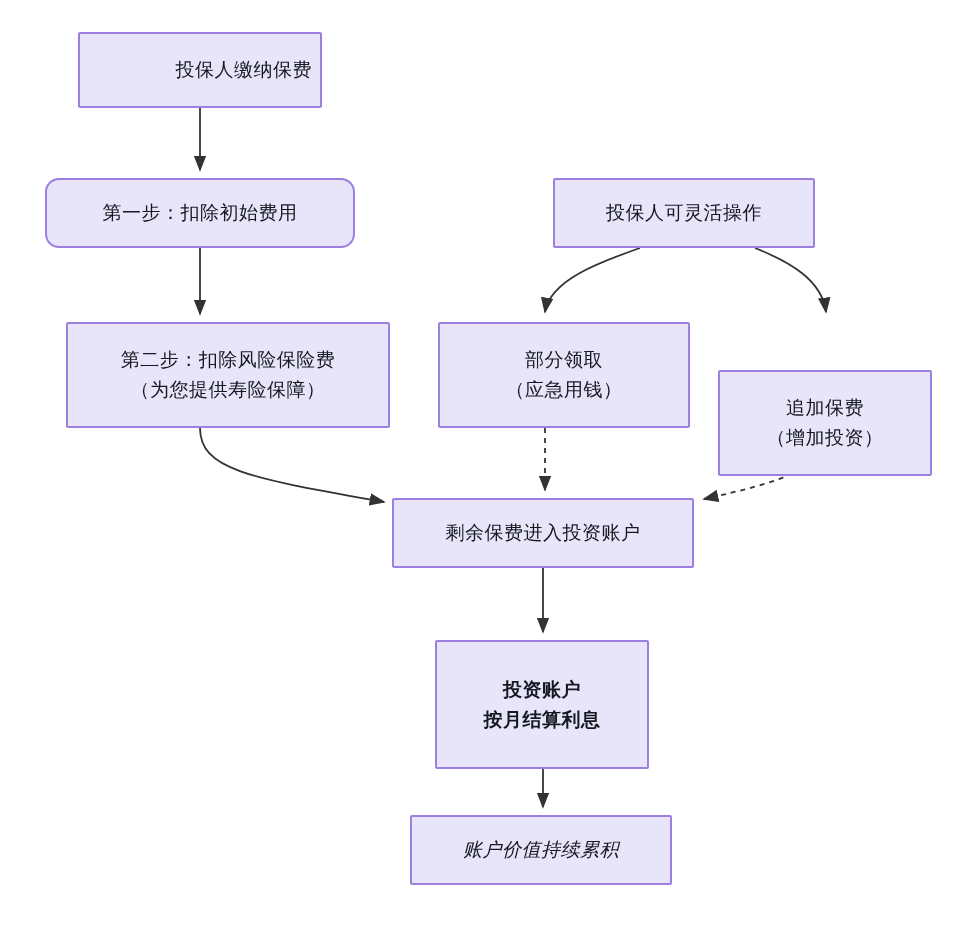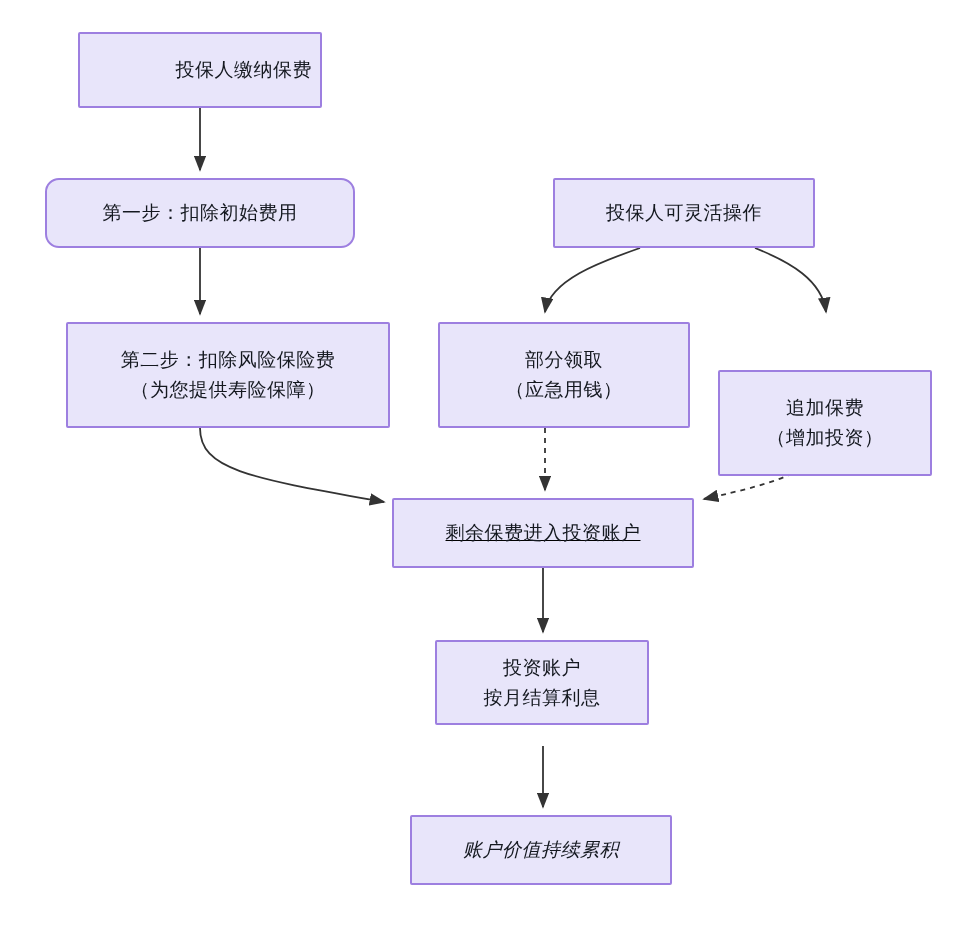--- a/index.html
+++ b/index.html
@@ -100,25 +100,25 @@
   <div class="node-box" style="left:438px; top:322px; width:252px; height:106px;">
     <span class="node-label">部分领取
 （应急用钱）</span>
   </div>
 
   <div class="node-box" style="left:718px; top:322px; width:214px; height:106px;margin-top:48px;">
     <span class="node-label">追加保费
 （增加投资）</span>
   </div>
 
-  <div class="node-box" style="left:392px; top:498px; width:302px; height:70px;text-decoration:underline;">
+  <div class="node-box" style="left:392px; top:498px; width:302px; height:70px;">
     <span class="node-label">剩余保费进入投资账户</span>
   </div>
 
-  <div class="node-box" style="left:435px; top:640px; width:214px; height:85px;">
+  <div class="node-box" style="left:435px; top:640px; width:214px; height:129px;font-weight:bold;">
     <span class="node-label">投资账户
 按月结算利息</span>
   </div>
 
   <div class="node-box" style="left:410px; top:815px; width:262px; height:70px;font-style:italic;">
     <span class="node-label">账户价值持续累积</span>
   </div>
 
 </div>
 

